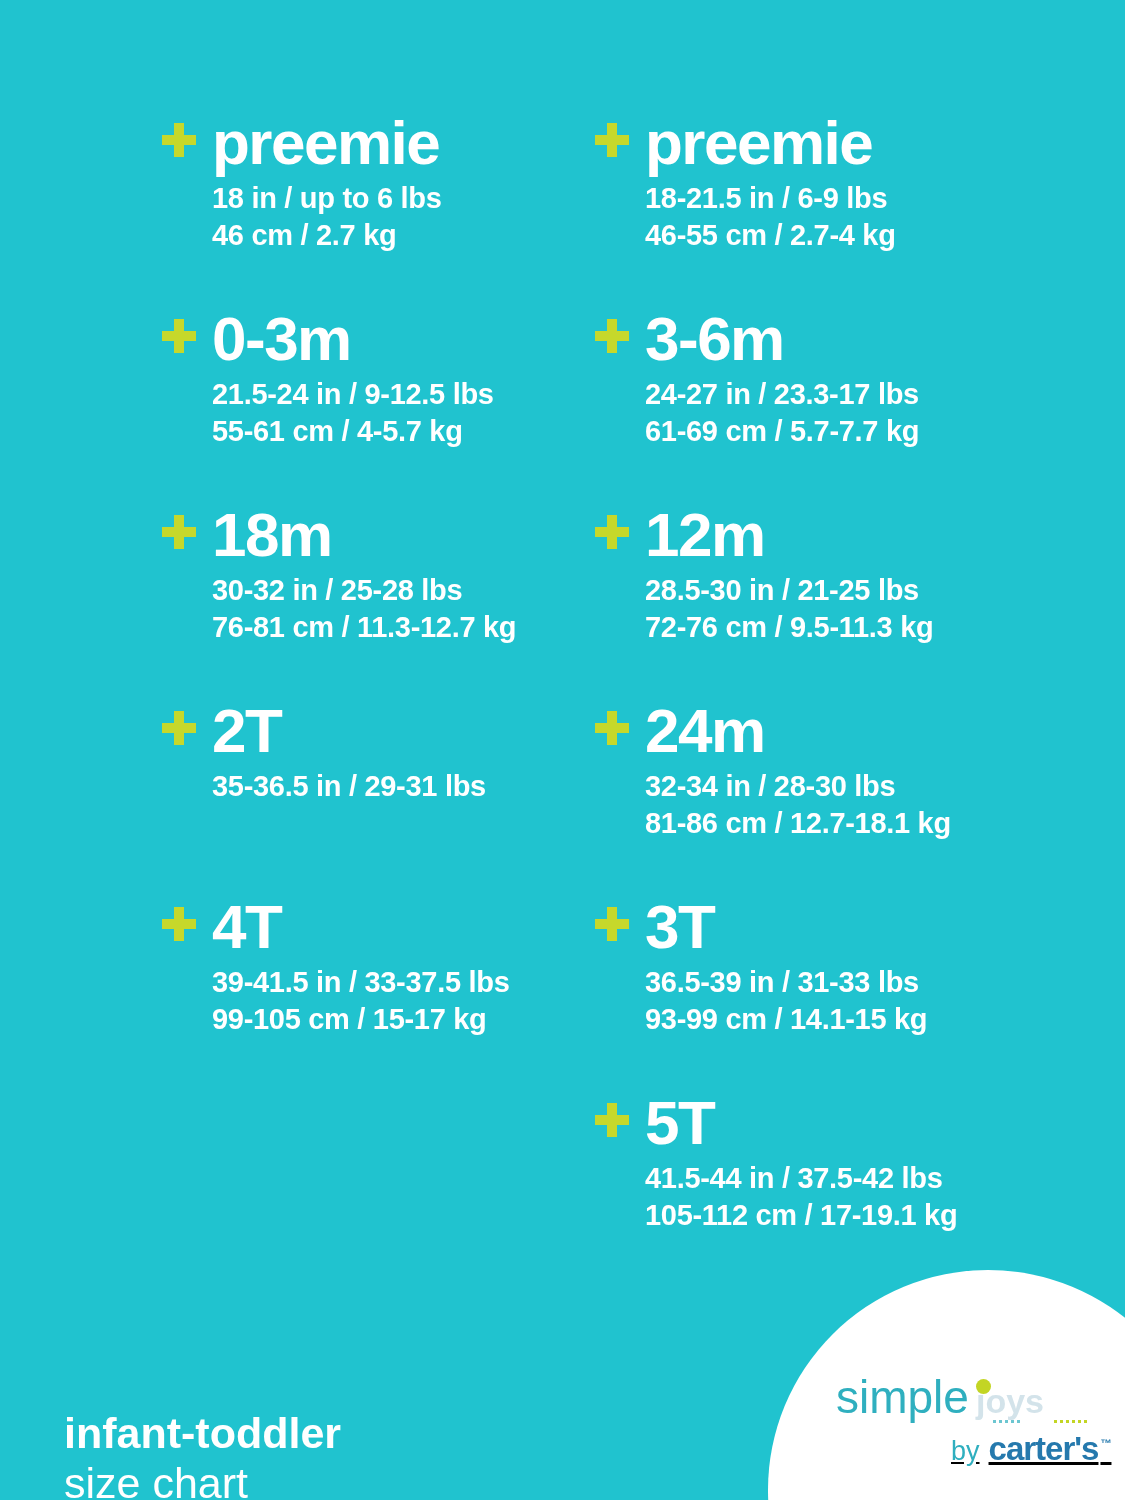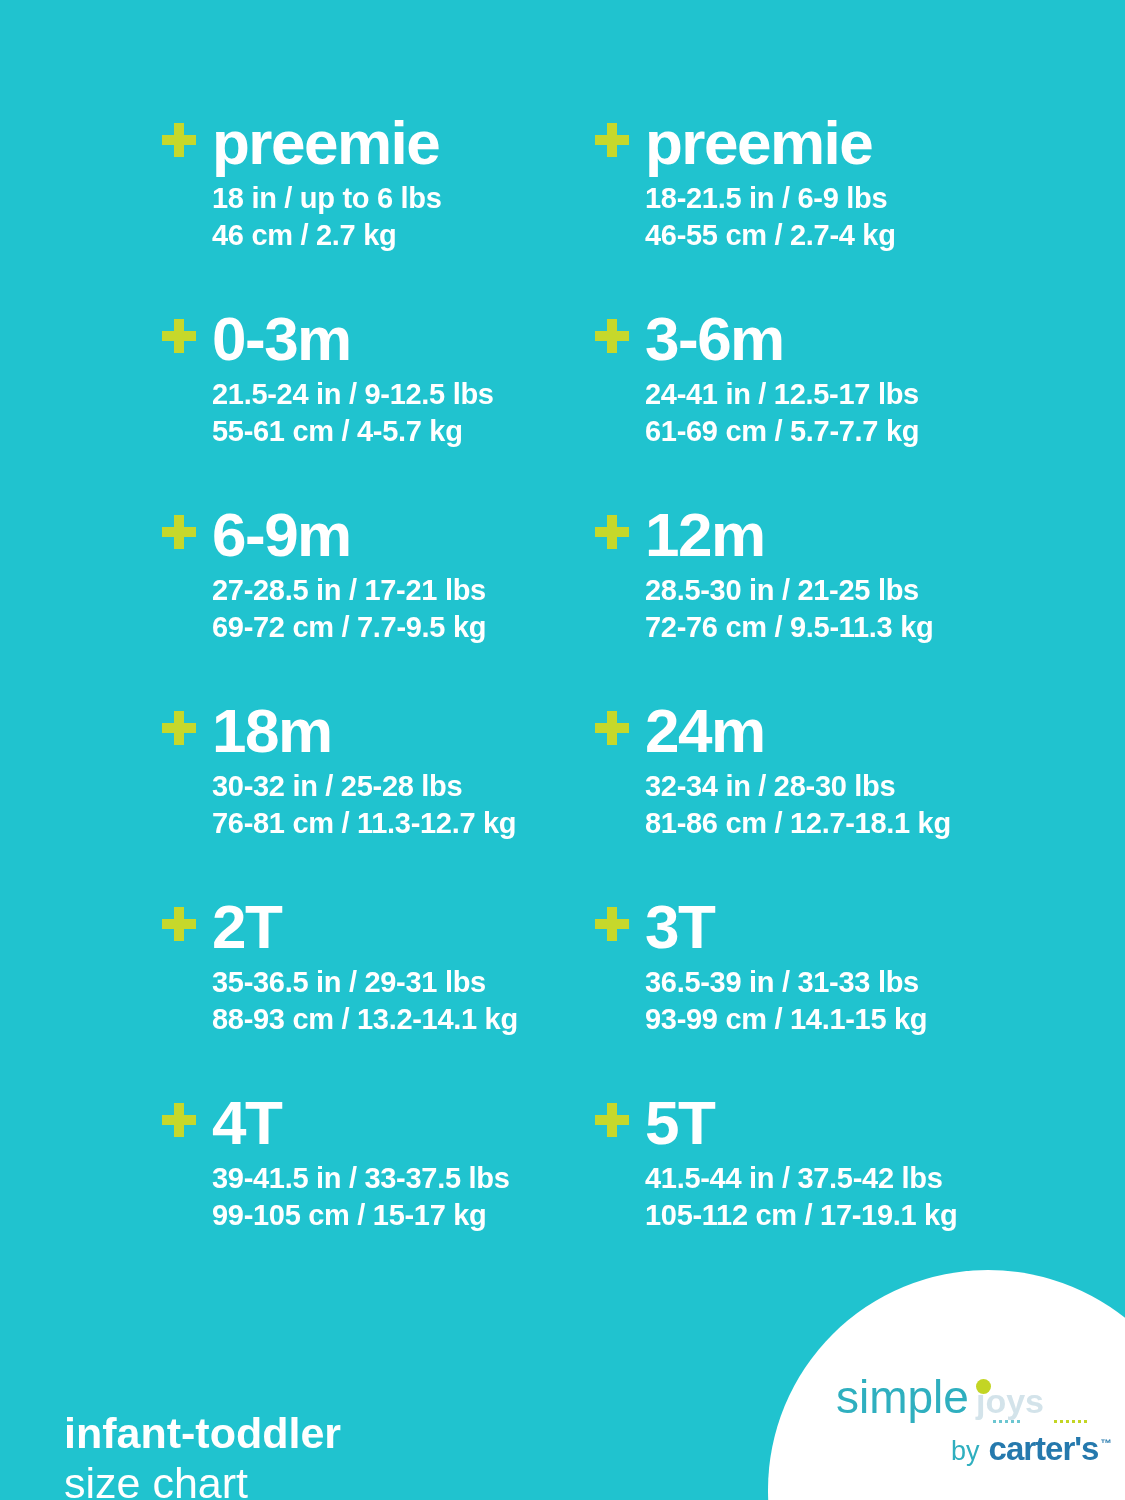--- a/index.html
+++ b/index.html
@@ -29,21 +29,21 @@
   .footer-line-2{font-size:43px;line-height:50px;font-weight:400;}
   .logo-circle{position:absolute;left:768px;top:1270px;width:440px;height:440px;border-radius:50%;background:var(--circle);}
   .logo-row-1{position:absolute;left:68px;top:100px;display:flex;align-items:baseline;white-space:nowrap;}
   .logo-simple{font-size:46px;font-weight:400;color:var(--logo-simple);}
   .logo-joys{position:relative;margin-left:7px;font-size:34px;font-weight:800;color:var(--logo-joys);}
   .logo-joys-dot{position:absolute;left:0;top:-3px;width:15px;height:15px;border-radius:50%;background:var(--logo-dot);}
   .logo-dot-rows{position:absolute;left:225px;top:150px;display:flex;gap:34px;}
   .dotline{height:0;border-bottom:3px dotted currentColor;}
   .dotline-teal{width:27px;color:var(--logo-dots-teal);}
   .dotline-yellow{width:33px;color:var(--logo-dot);}
-  .logo-row-2{position:absolute;left:183px;top:160px;display:flex;align-items:baseline;white-space:nowrap;}
+  .logo-row-2{position:absolute;left:183px;top:160px;display:flex;align-items:baseline;white-space:nowrap;text-decoration:underline;}
   .logo-by{font-size:27px;font-weight:400;color:var(--logo-simple);margin-right:9px;}
   .logo-carters{font-size:33px;font-weight:800;letter-spacing:-1px;color:var(--logo-carters);}
   .logo-tm{font-size:11px;font-weight:700;color:var(--logo-carters);vertical-align:13px;margin-left:2px;letter-spacing:0;}
 </style>
 </head>
 <body>
 
 <div class="col col-1">
   <div class="entry">
     <span class="plus-icon"></span>
@@ -57,39 +57,30 @@
     <span class="plus-icon"></span>
     <div class="entry-text">
       <div class="entry-name">0-3m</div>
       <div class="entry-line">21.5-24 in / 9-12.5 lbs</div>
       <div class="entry-line">55-61 cm / 4-5.7 kg</div>
     </div>
   </div>
   <div class="entry">
     <span class="plus-icon"></span>
     <div class="entry-text">
-      <div class="entry-name">6-9m</div>
-      <div class="entry-line">27-28.5 in / 17-21 lbs</div>
-      <div class="entry-line">69-72 cm / 7.7-9.5 kg</div>
-    </div>
-  </div>
-  <div class="entry">
-    <span class="plus-icon"></span>
-    <div class="entry-text">
       <div class="entry-name">18m</div>
       <div class="entry-line">30-32 in / 25-28 lbs</div>
       <div class="entry-line">76-81 cm / 11.3-12.7 kg</div>
     </div>
   </div>
   <div class="entry">
     <span class="plus-icon"></span>
     <div class="entry-text">
       <div class="entry-name">2T</div>
       <div class="entry-line">35-36.5 in / 29-31 lbs</div>
-      <div class="entry-line">88-93 cm / 13.2-14.1 kg</div>
     </div>
   </div>
   <div class="entry">
     <span class="plus-icon"></span>
     <div class="entry-text">
       <div class="entry-name">4T</div>
       <div class="entry-line">39-41.5 in / 33-37.5 lbs</div>
       <div class="entry-line">99-105 cm / 15-17 kg</div>
     </div>
   </div>
@@ -101,21 +92,21 @@
     <div class="entry-text">
       <div class="entry-name">preemie</div>
       <div class="entry-line">18-21.5 in / 6-9 lbs</div>
       <div class="entry-line">46-55 cm / 2.7-4 kg</div>
     </div>
   </div>
   <div class="entry">
     <span class="plus-icon"></span>
     <div class="entry-text">
       <div class="entry-name">3-6m</div>
-      <div class="entry-line">24-41 in / 12.5-17 lbs</div>
+      <div class="entry-line">24-27 in / 23.3-17 lbs</div>
       <div class="entry-line">61-69 cm / 5.7-7.7 kg</div>
     </div>
   </div>
   <div class="entry">
     <span class="plus-icon"></span>
     <div class="entry-text">
       <div class="entry-name">12m</div>
       <div class="entry-line">28.5-30 in / 21-25 lbs</div>
       <div class="entry-line">72-76 cm / 9.5-11.3 kg</div>
     </div>

